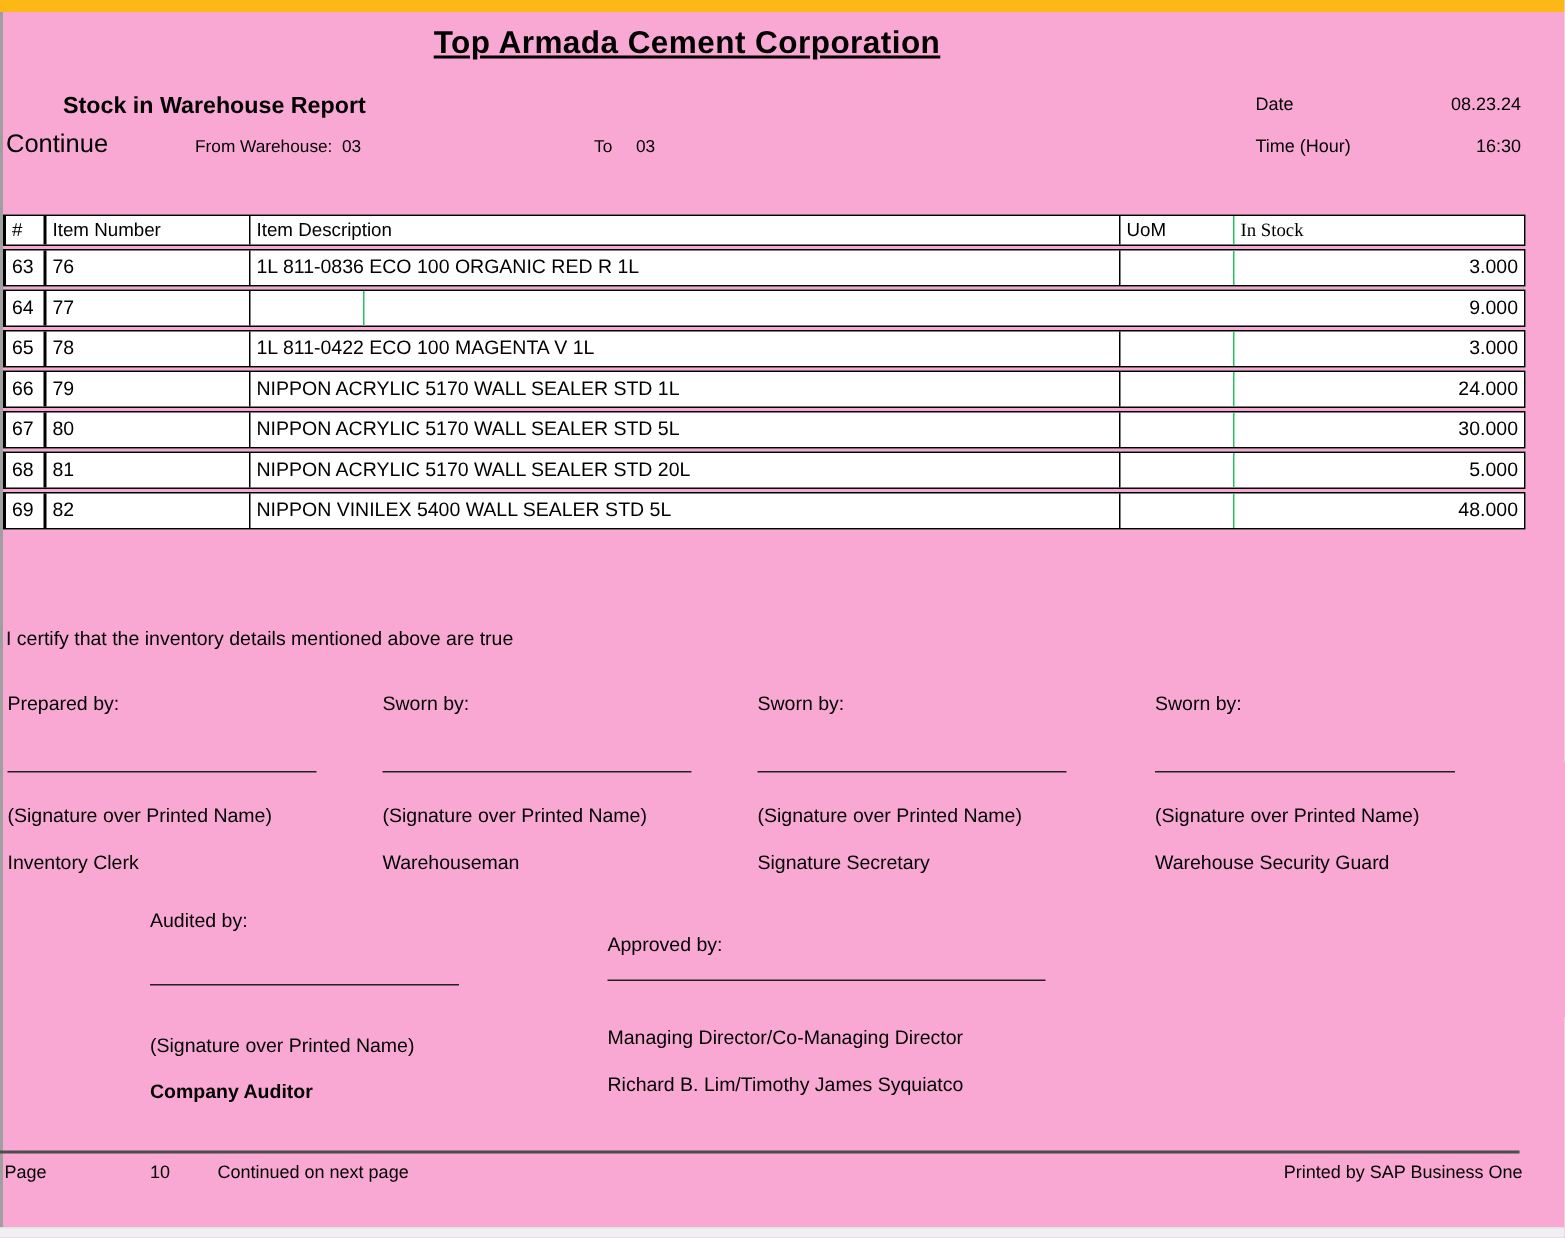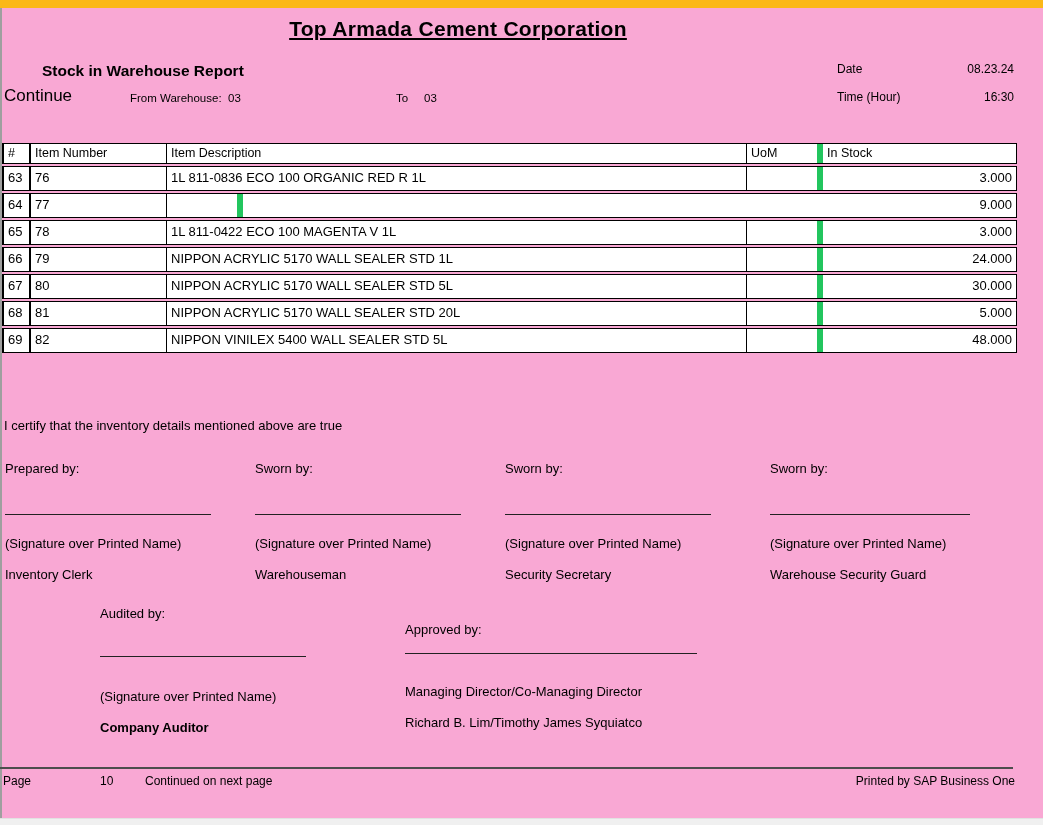--- a/index.html
+++ b/index.html
@@ -31,21 +31,21 @@
   .trow {
     display:flex; border:1px solid #000; border-left-width:2px;
     margin-bottom:2px; height:25px; background:#fff;
   }
   .trow.thead { height:21px; }
   .c { padding:3px 4px 0 4px; font-size:13px; overflow:hidden; white-space:nowrap; }
   .thead .c { padding-top:2px; font-size:12.5px; }
   .cnum  { width:27px;  border-right:2px solid #000; }
   .citem { width:136px; border-right:1px solid #000; }
   .cdesc { width:580px; border-right:1px solid #000; }
-  .cuom  { width:76px;  border-right:6px solid #22c55e; }
+  .cuom  { width:76px;  border-right:1px solid #22c55e; }
   .cstock{ flex:1; text-align:right; }
 
   .stmt { font-size:13px; left:4px; }
 
   .sig-label { font-size:13px; }
   .sigline { position:absolute; height:1px; border-bottom:1.5px solid #222; }
   .sig-name { font-size:13px;margin-top:48px; }
   .sig-note { font-size:13px; }
 
   .footrule { position:absolute; top:767px; left:0; width:1013px; height:2px; background:#4d4d4d; }
@@ -73,21 +73,21 @@
   <div class="abs small" style="top:92px; left:228px;">03</div>
   <div class="abs small" style="top:92px; left:396px;">To</div>
   <div class="abs small" style="top:92px; left:424px;">03</div>
 
   <div class="tbl">
     <div class="trow thead">
       <div class="c cnum">#</div>
       <div class="c citem">Item Number</div>
       <div class="c cdesc">Item Description</div>
       <div class="c cuom">UoM</div>
-      <div class="c cstock" style="text-align:left;">In Stock</div>
+      <div class="c cstock" style="text-align:left;font-family:Liberation Serif, serif;">In Stock</div>
     </div>
 
     <div class="trow">
       <div class="c cnum">63</div>
       <div class="c citem">76</div>
       <div class="c cdesc">1L 811-0836 ECO 100 ORGANIC RED R 1L</div>
       <div class="c cuom"></div>
       <div class="c cstock">3.000</div>
     </div>
     <div class="trow">
@@ -140,21 +140,21 @@
   <div class="abs sig-label" style="top:461px; left:505px;">Sworn by:</div>
   <div class="abs sig-label" style="top:461px; left:770px;">Sworn by:</div>
 
   <div class="sigline" style="top:514px; left:5px;   width:206px;"></div>
   <div class="sigline" style="top:514px; left:255px; width:206px;"></div>
   <div class="sigline" style="top:514px; left:505px; width:206px;"></div>
   <div class="sigline" style="top:514px; left:770px; width:200px;"></div>
 
   <div class="abs sig-name" style="top:519px; left:5px;">Inventory Clerk</div>
   <div class="abs sig-name" style="top:519px; left:255px;">Warehouseman</div>
-  <div class="abs sig-name" style="top:519px; left:505px;">Security Secretary</div>
+  <div class="abs sig-name" style="top:519px; left:505px;">Signature Secretary</div>
   <div class="abs sig-name" style="top:519px; left:770px;">Warehouse Security Guard</div>
 
   <div class="abs sig-note" style="top:536px; left:5px;">(Signature over Printed Name)</div>
   <div class="abs sig-note" style="top:536px; left:255px;">(Signature over Printed Name)</div>
   <div class="abs sig-note" style="top:536px; left:505px;">(Signature over Printed Name)</div>
   <div class="abs sig-note" style="top:536px; left:770px;">(Signature over Printed Name)</div>
 
   <div class="abs sig-label" style="top:606px; left:100px;">Audited by:</div>
   <div class="abs sig-label" style="top:622px; left:405px;">Approved by:</div>
 

